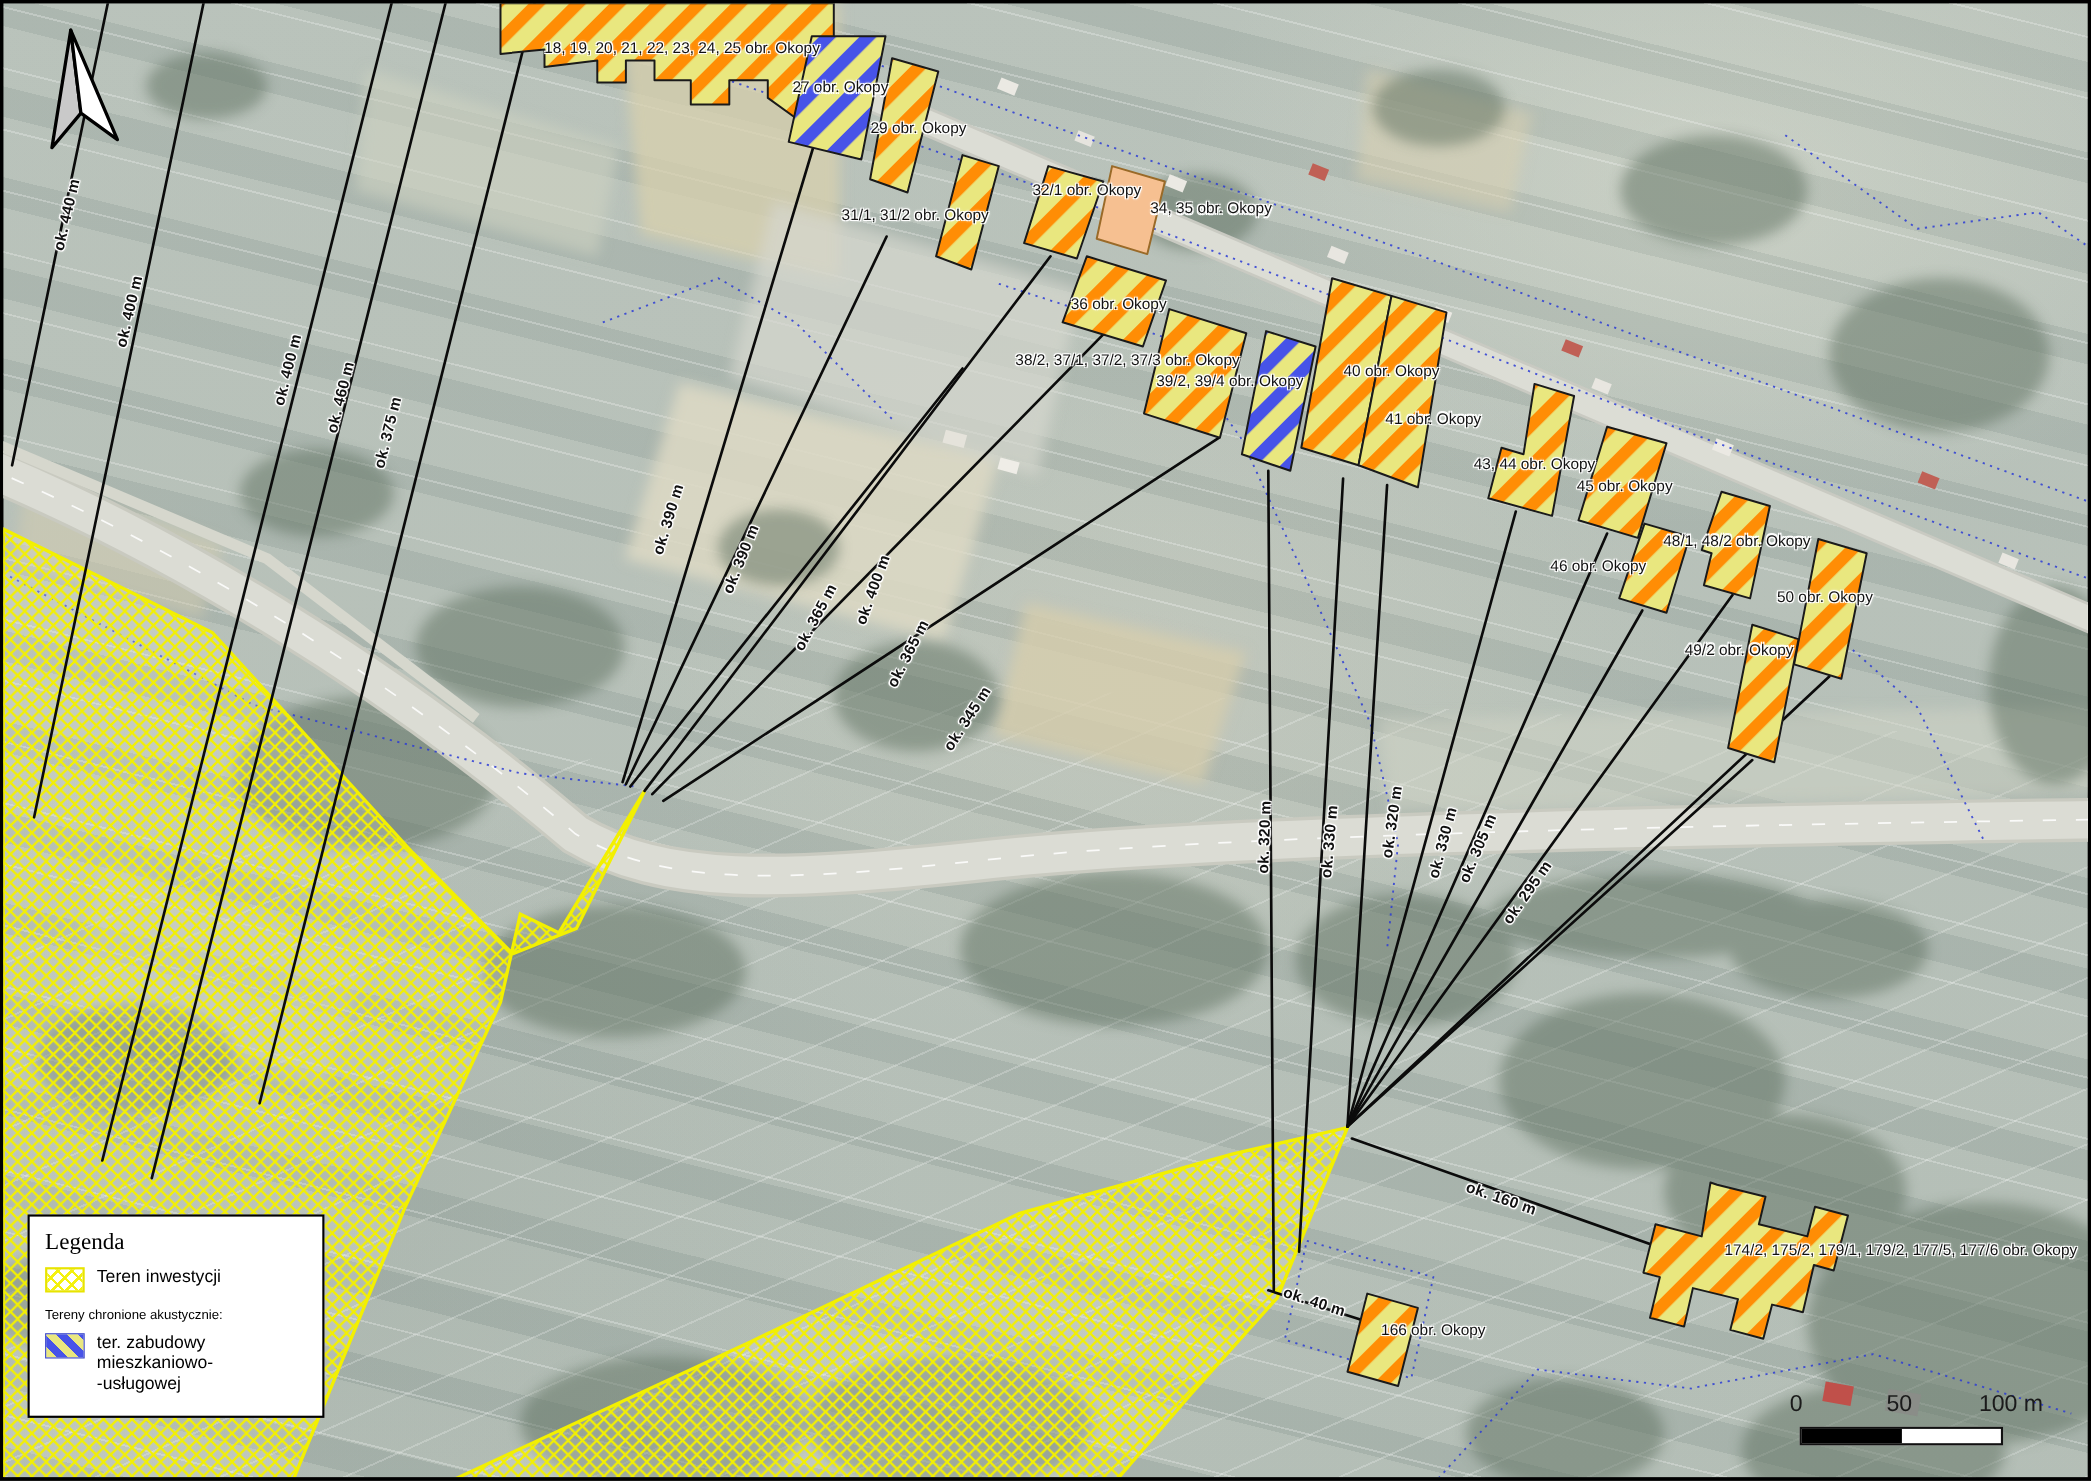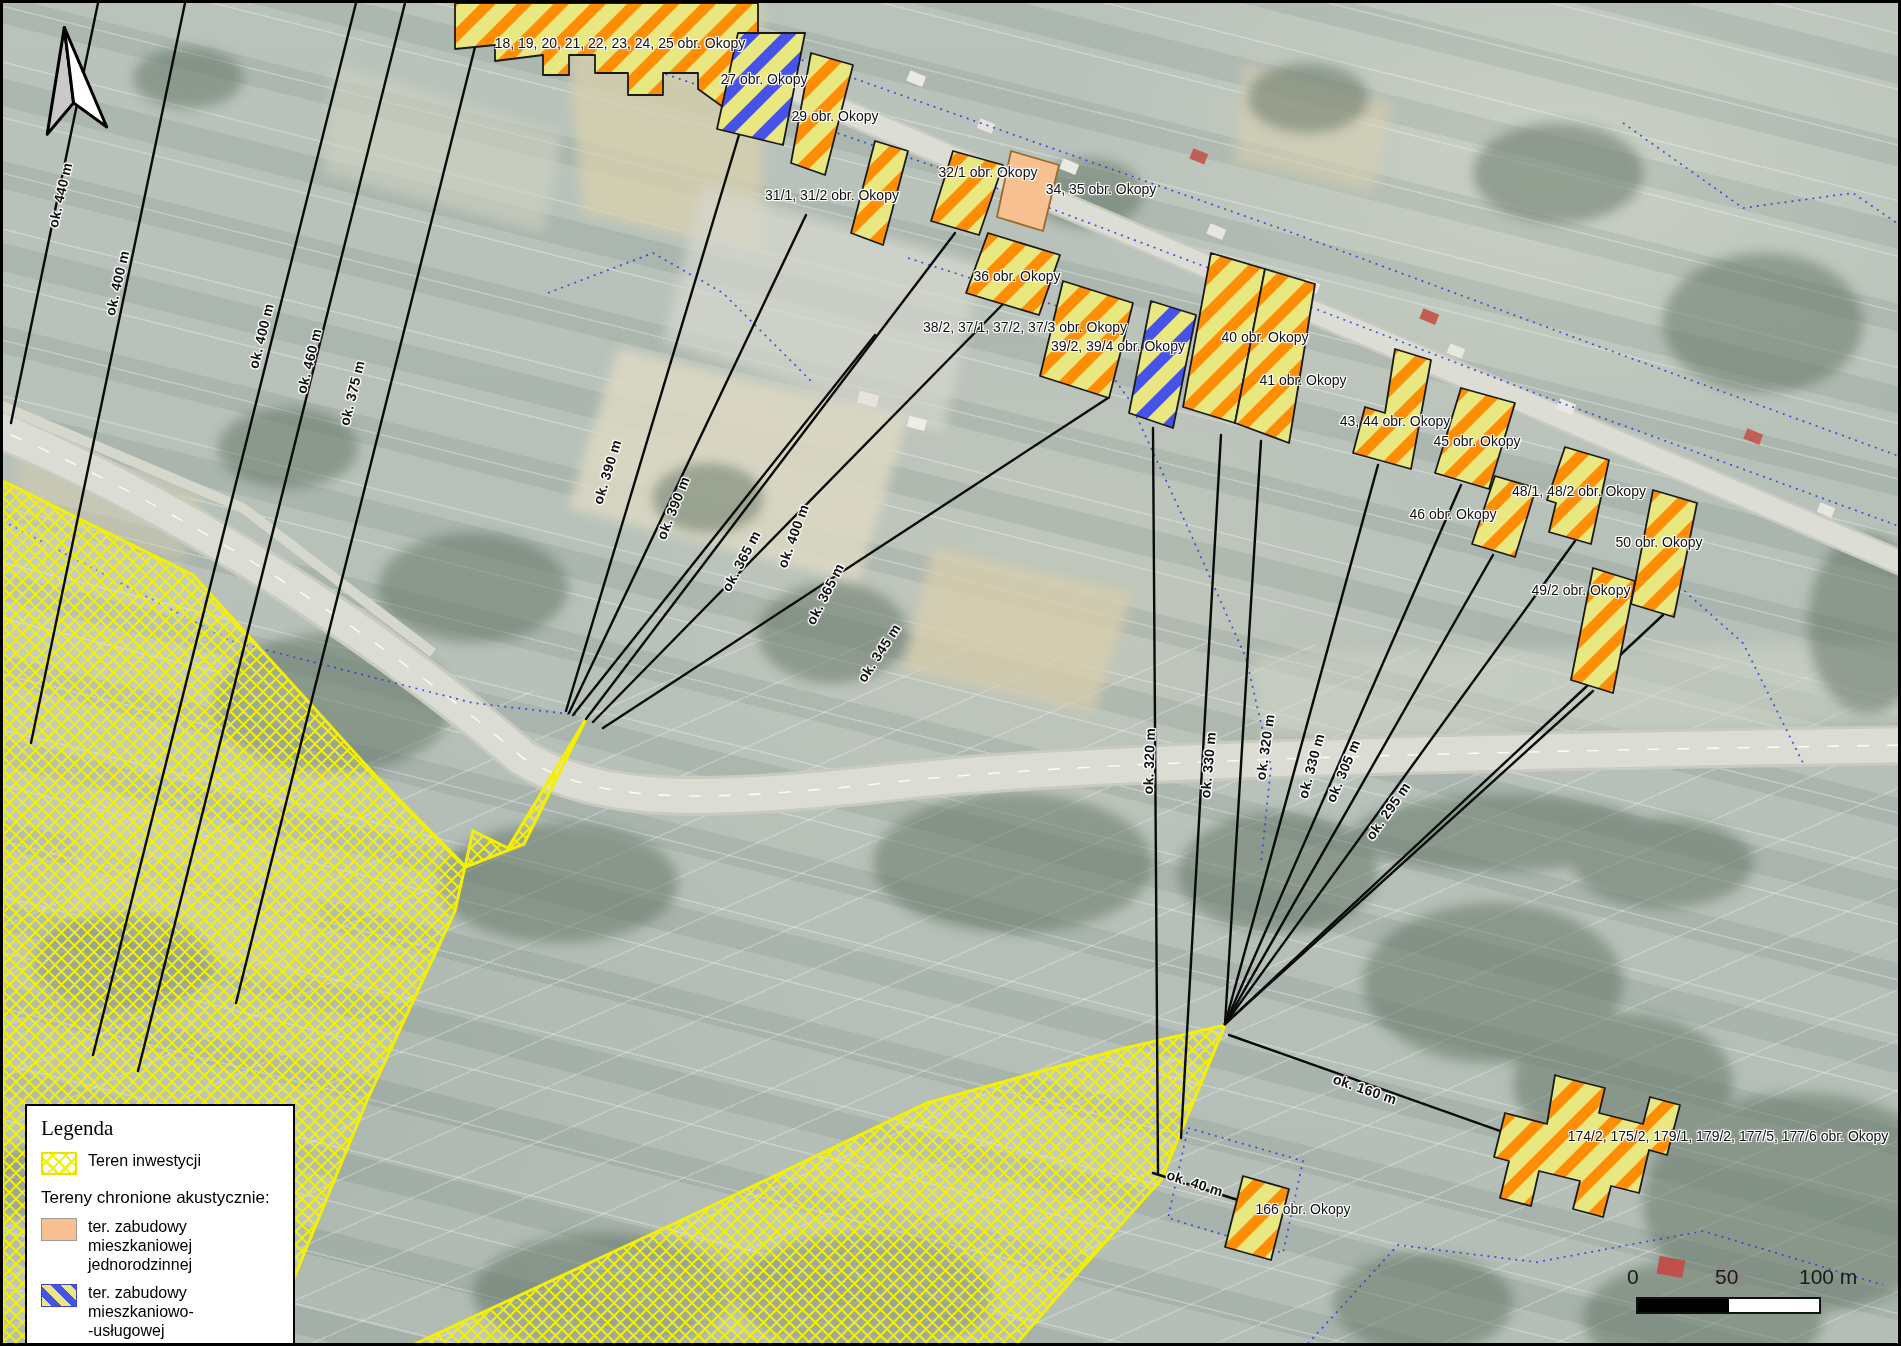--- a/index.html
+++ b/index.html
@@ -25,21 +25,21 @@
      text-shadow:-1px -1px 0 #fff,1px -1px 0 #fff,-1px 1px 0 #fff,1px 1px 0 #fff,0 0 3px #fff,0 0 3px #fff;}
   .mlabel.bld{font-size:14px;font-weight:400;}
   .mlabel.dist{font-size:14px;font-weight:700;letter-spacing:.3px;}
   
   #legend{position:absolute;left:22px;top:1101px;width:270px;background:#fff;
       border:2px solid #000;padding:8px 12px 10px 12px;box-sizing:border-box;color:#000;}
   #legend h1{font-size:21px;font-weight:400;margin:2px 0 10px 2px;font-family:Liberation Serif, serif;}
   .leg-row{display:flex;align-items:flex-start;margin:0 0 9px 2px;}
   .leg-sw{width:36px;height:23px;flex:0 0 36px;margin-right:11px;margin-top:1px;box-sizing:border-box;}
   .leg-txt{font-size:16px;line-height:19px;}
-  .leg-section{font-size:17px;margin:13px 0 9px 2px;}
+  .leg-section{font-size:12px;margin:13px 0 9px 2px;}
   .sw-invest{border:2px solid #e8e400;background:
       repeating-linear-gradient(45deg, rgba(244,241,5,.95) 0 2.5px, transparent 2.5px 9px),
       repeating-linear-gradient(-45deg, rgba(244,241,5,.95) 0 2.5px, transparent 2.5px 9px),#fff;}
   .sw-res{border:1px solid #9a9a9a;background:#f6c091;}
   .sw-mix{border:1px solid #3a46c9;background:repeating-linear-gradient(45deg,#e9e77f 0 7px,#4753e8 7px 14px);}
   
   #scalebar{position:absolute;left:1600px;top:1262px;width:260px;color:#1a1a1a;}
   #scalebar .nums{position:relative;height:26px;font-size:21px;}
   #scalebar .n0{position:absolute;left:24px;}
   #scalebar .n50{position:absolute;left:112px;}
@@ -257,27 +257,20 @@
     </div>
 
   <div id="legend">
     <h1>Legenda</h1>
     <div class="leg-row">
       <div class="leg-sw sw-invest"></div>
       <div class="leg-txt">Teren inwestycji</div>
     </div>
     <div class="leg-section">Tereny chronione akustycznie:</div>
     <div class="leg-row">
-      <div class="leg-sw sw-res"></div>
-      <div class="leg-txt">
-        <div>ter. zabudowy mieszkaniowej</div>
-        <div>jednorodzinnej</div>
-      </div>
-    </div>
-    <div class="leg-row">
       <div class="leg-sw sw-mix"></div>
       <div class="leg-txt">
         <div>ter. zabudowy mieszkaniowo-</div>
         <div>-usługowej</div>
       </div>
     </div>
 
   </div>
 
   <div id="scalebar">

